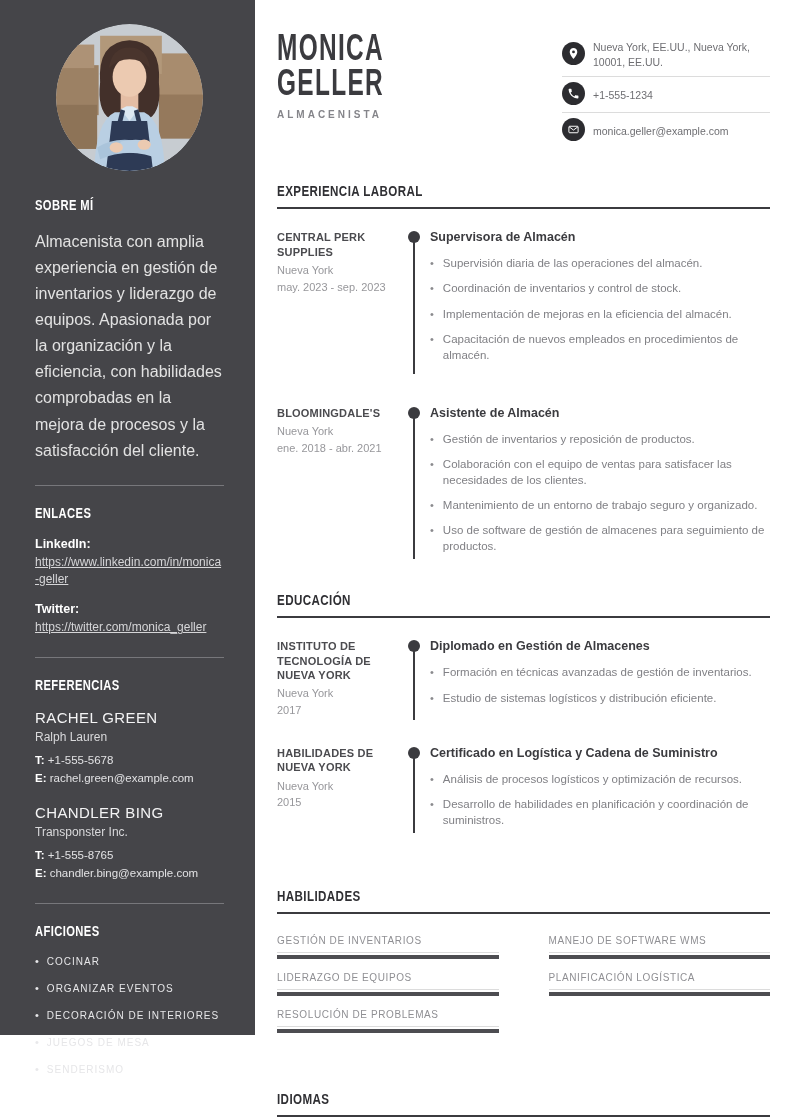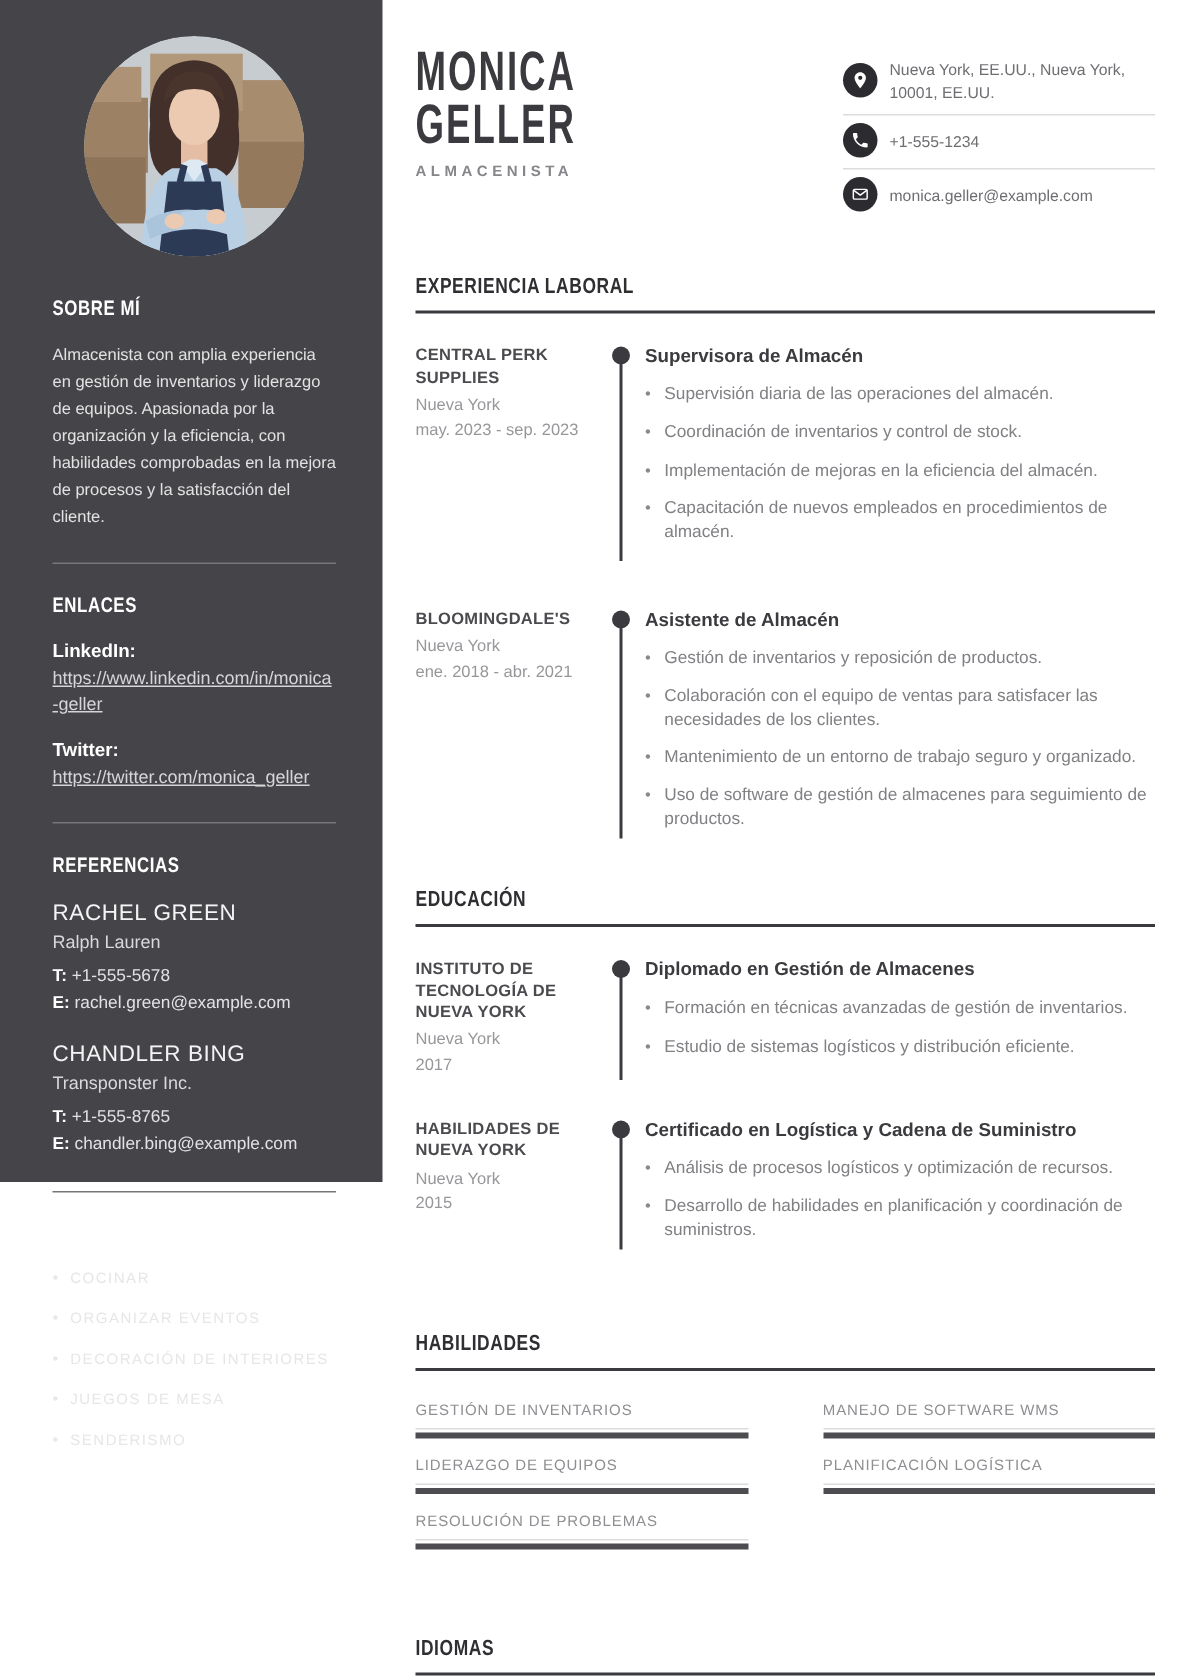--- a/index.html
+++ b/index.html
@@ -17,30 +17,30 @@
   }
   *{margin:0;padding:0;box-sizing:border-box;}
   html,body{width:794px;}
   body{
     height:1120px;position:relative;background:#ffffff;overflow:hidden;
     font-family:"Liberation Sans", sans-serif;
     -webkit-font-smoothing:antialiased;
   }
   
   .sidebar{
-    position:absolute;left:0;top:0;width:255px;height:788px;
+    position:absolute;left:0;top:0;width:255px;height:1035px;
     background:var(--sidebar_bg);
     padding:24px 31px 20px 35px;
   }
   .avatar-wrap{width:147px;height:147px;border-radius:50%;overflow:hidden;margin:0 auto 26px auto;}
   .avatar-wrap svg{display:block;width:100%;height:100%;}
   .cond{display:inline-block;transform:scaleX(.8);transform-origin:left center;letter-spacing:.5px;font-weight:bold;white-space:nowrap;}
   .side-h{font-size:14px;color:#ffffff;margin-bottom:16px;}
   .side-sep{border:none;border-top:1px solid var(--side_sep);margin:21px 0 19px 0;}
-  .about-text{font-size:11px;line-height:1.63;color:var(--side_text);}
+  .about-text{font-size:16px;line-height:1.63;color:var(--side_text);}
   .link-block{margin-bottom:15px;}
   .link-label{font-size:12.5px;font-weight:bold;color:#ffffff;margin-bottom:3px;}
   .link-url{font-size:12px;color:#d6d6d8;text-decoration:underline;overflow-wrap:anywhere;line-height:1.4;display:block;}
   .ref-block{margin-bottom:16px;}
   .ref-name{font-size:15px;color:#f4f4f5;letter-spacing:.4px;margin-bottom:4px;}
   .ref-company{font-size:12px;color:#d9d9db;margin-bottom:8px;}
   .ref-line{font-size:11.5px;color:#e2e2e4;line-height:1.55;}
   .ref-line b{color:#ffffff;}
   .hobby-row{display:flex;align-items:baseline;gap:8px;margin-bottom:15px;}
   .hobby-dot{color:#e8e8ea;font-size:11px;}

